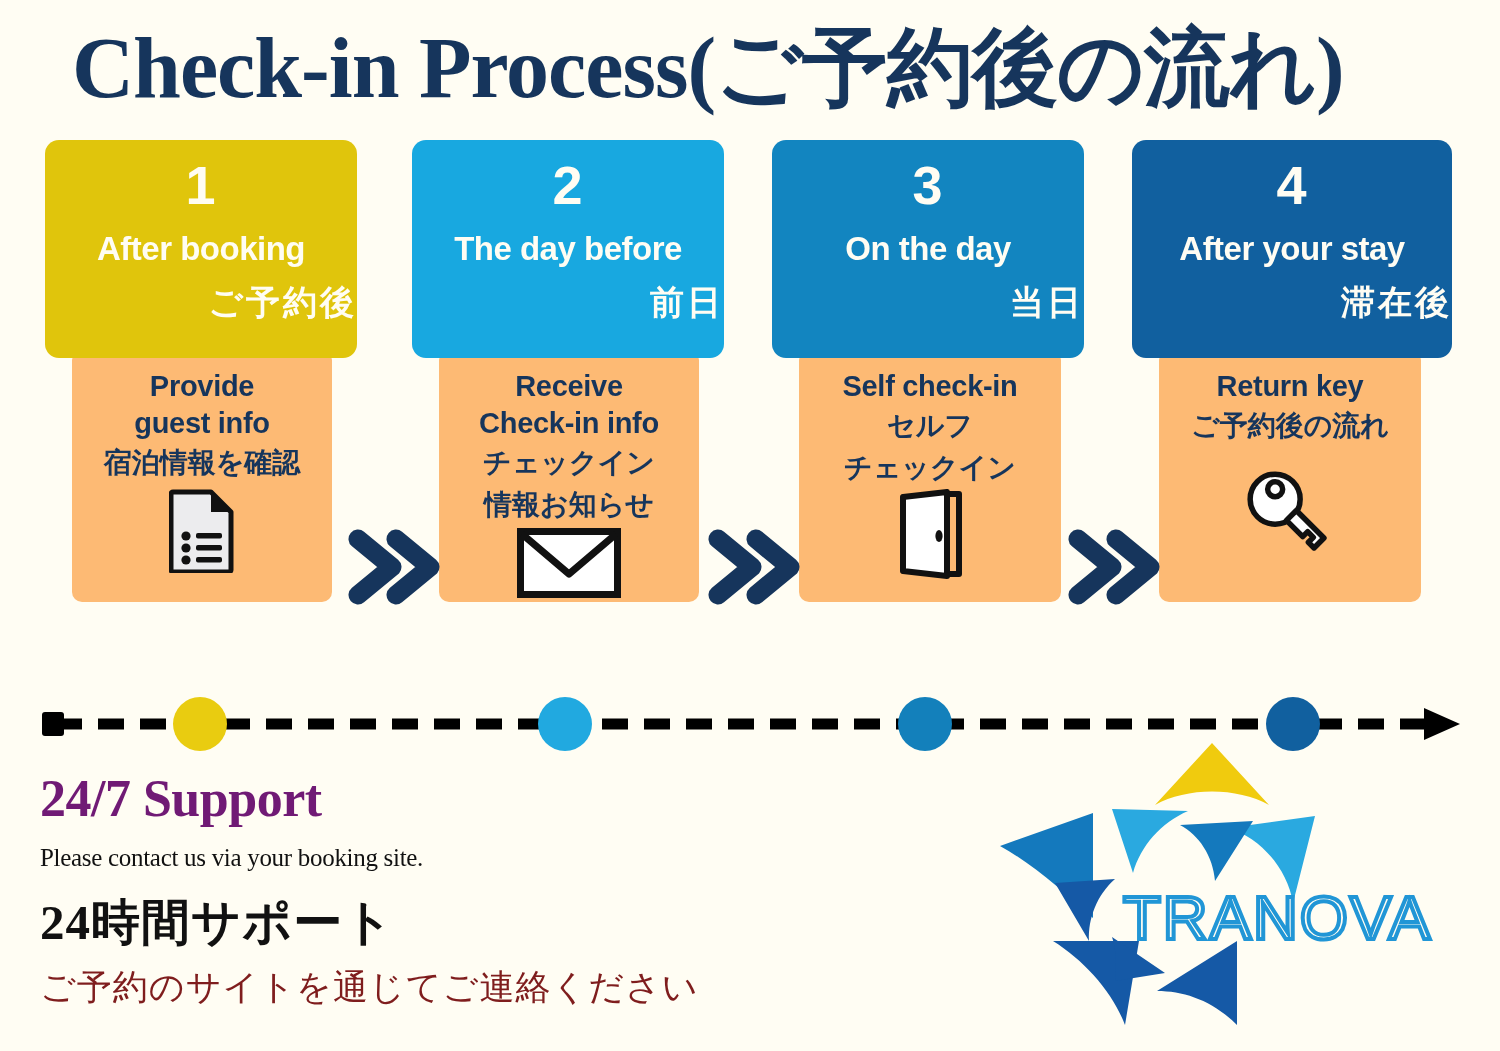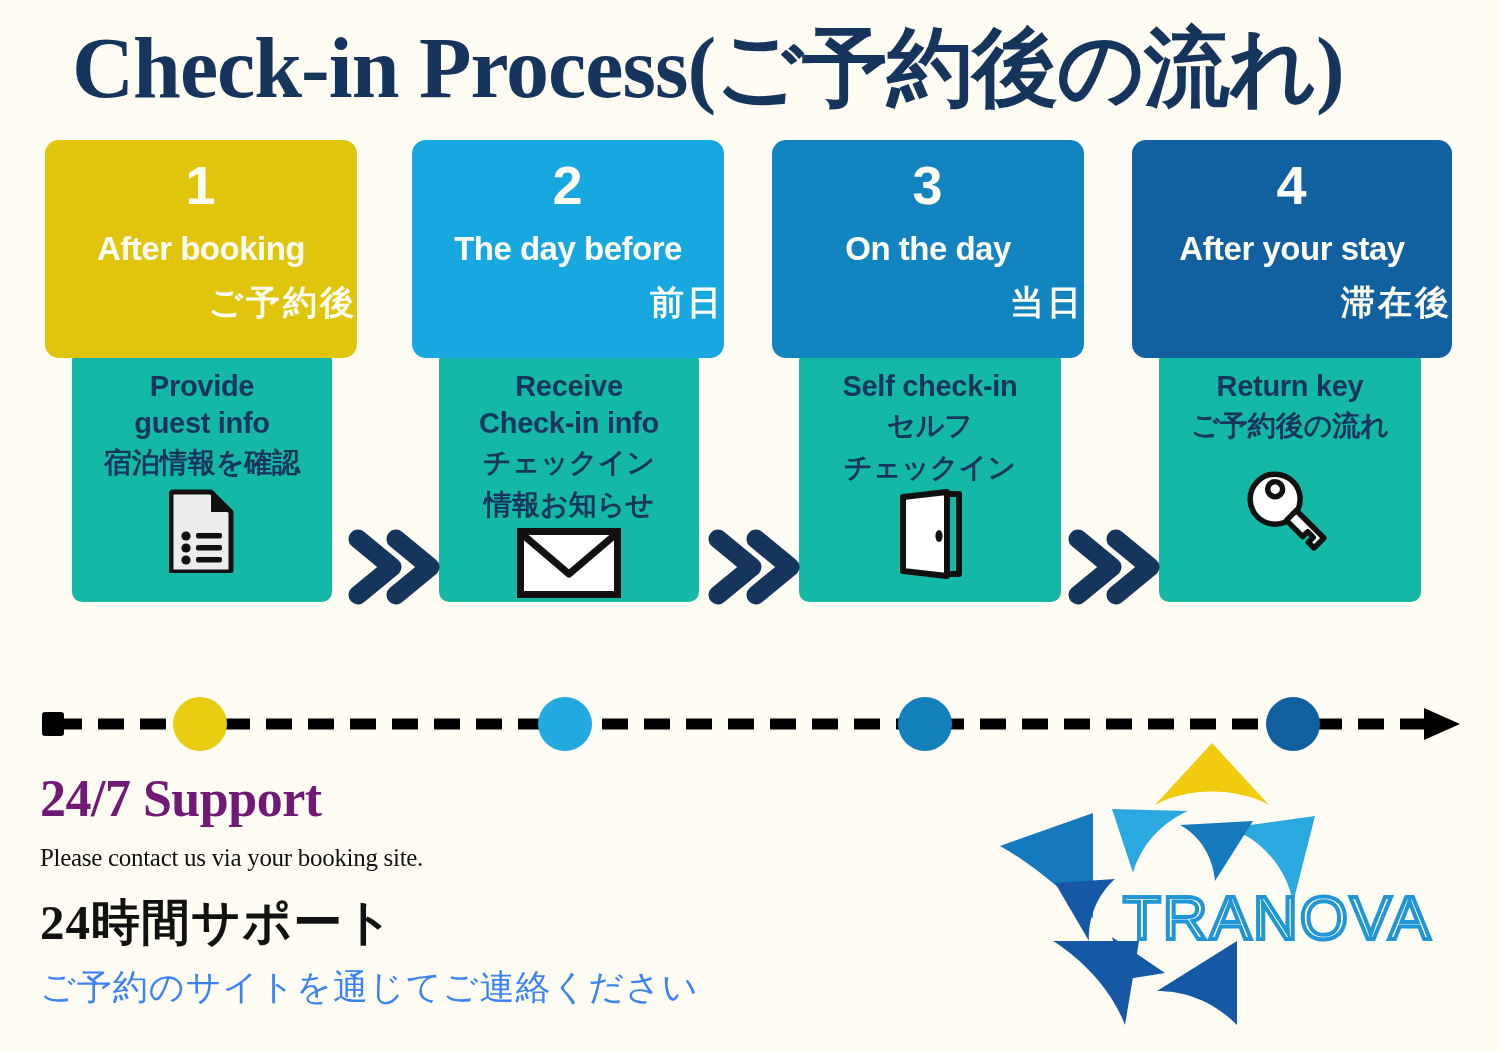--- a/index.html
+++ b/index.html
@@ -65,21 +65,21 @@
     font-weight:bold;
     line-height:52px;
     letter-spacing:3px;
     white-space:nowrap;
     text-align:right;
   }
 
   .step-body {
     position:absolute;
     top:210px;
-    background:#14b8a6;
+    background:#fdba74;
     border-radius:10px;
     text-align:center;
     color:#16355c;
     padding-top:18px;
     z-index:1;
   }
   .step.s0 .step-body { left:27px; width:260px; height:252px; }
   .step.s1 .step-body { left:27px; width:260px; height:252px; }
   .step.s2 .step-body { left:27px; width:262px; height:252px; }
   .step.s3 .step-body { left:27px; width:262px; height:252px; }
@@ -148,21 +148,21 @@
     font-weight:bold;
     font-size:49px;
     line-height:74px;
     color:#111111;
     letter-spacing:1px;
   }
   .sup-p-jp {
     font-family:"Liberation Serif", serif;
     font-size:35px;
     line-height:56px;
-    color:#3b82f6;
+    color:#7f1d1d;
     letter-spacing:1px;
   }
 
   
   #logo {
     position:absolute;
     left:975px; top:733px;
     width:470px; height:310px;text-align:right;
   }
   #logo svg { display:block; }

